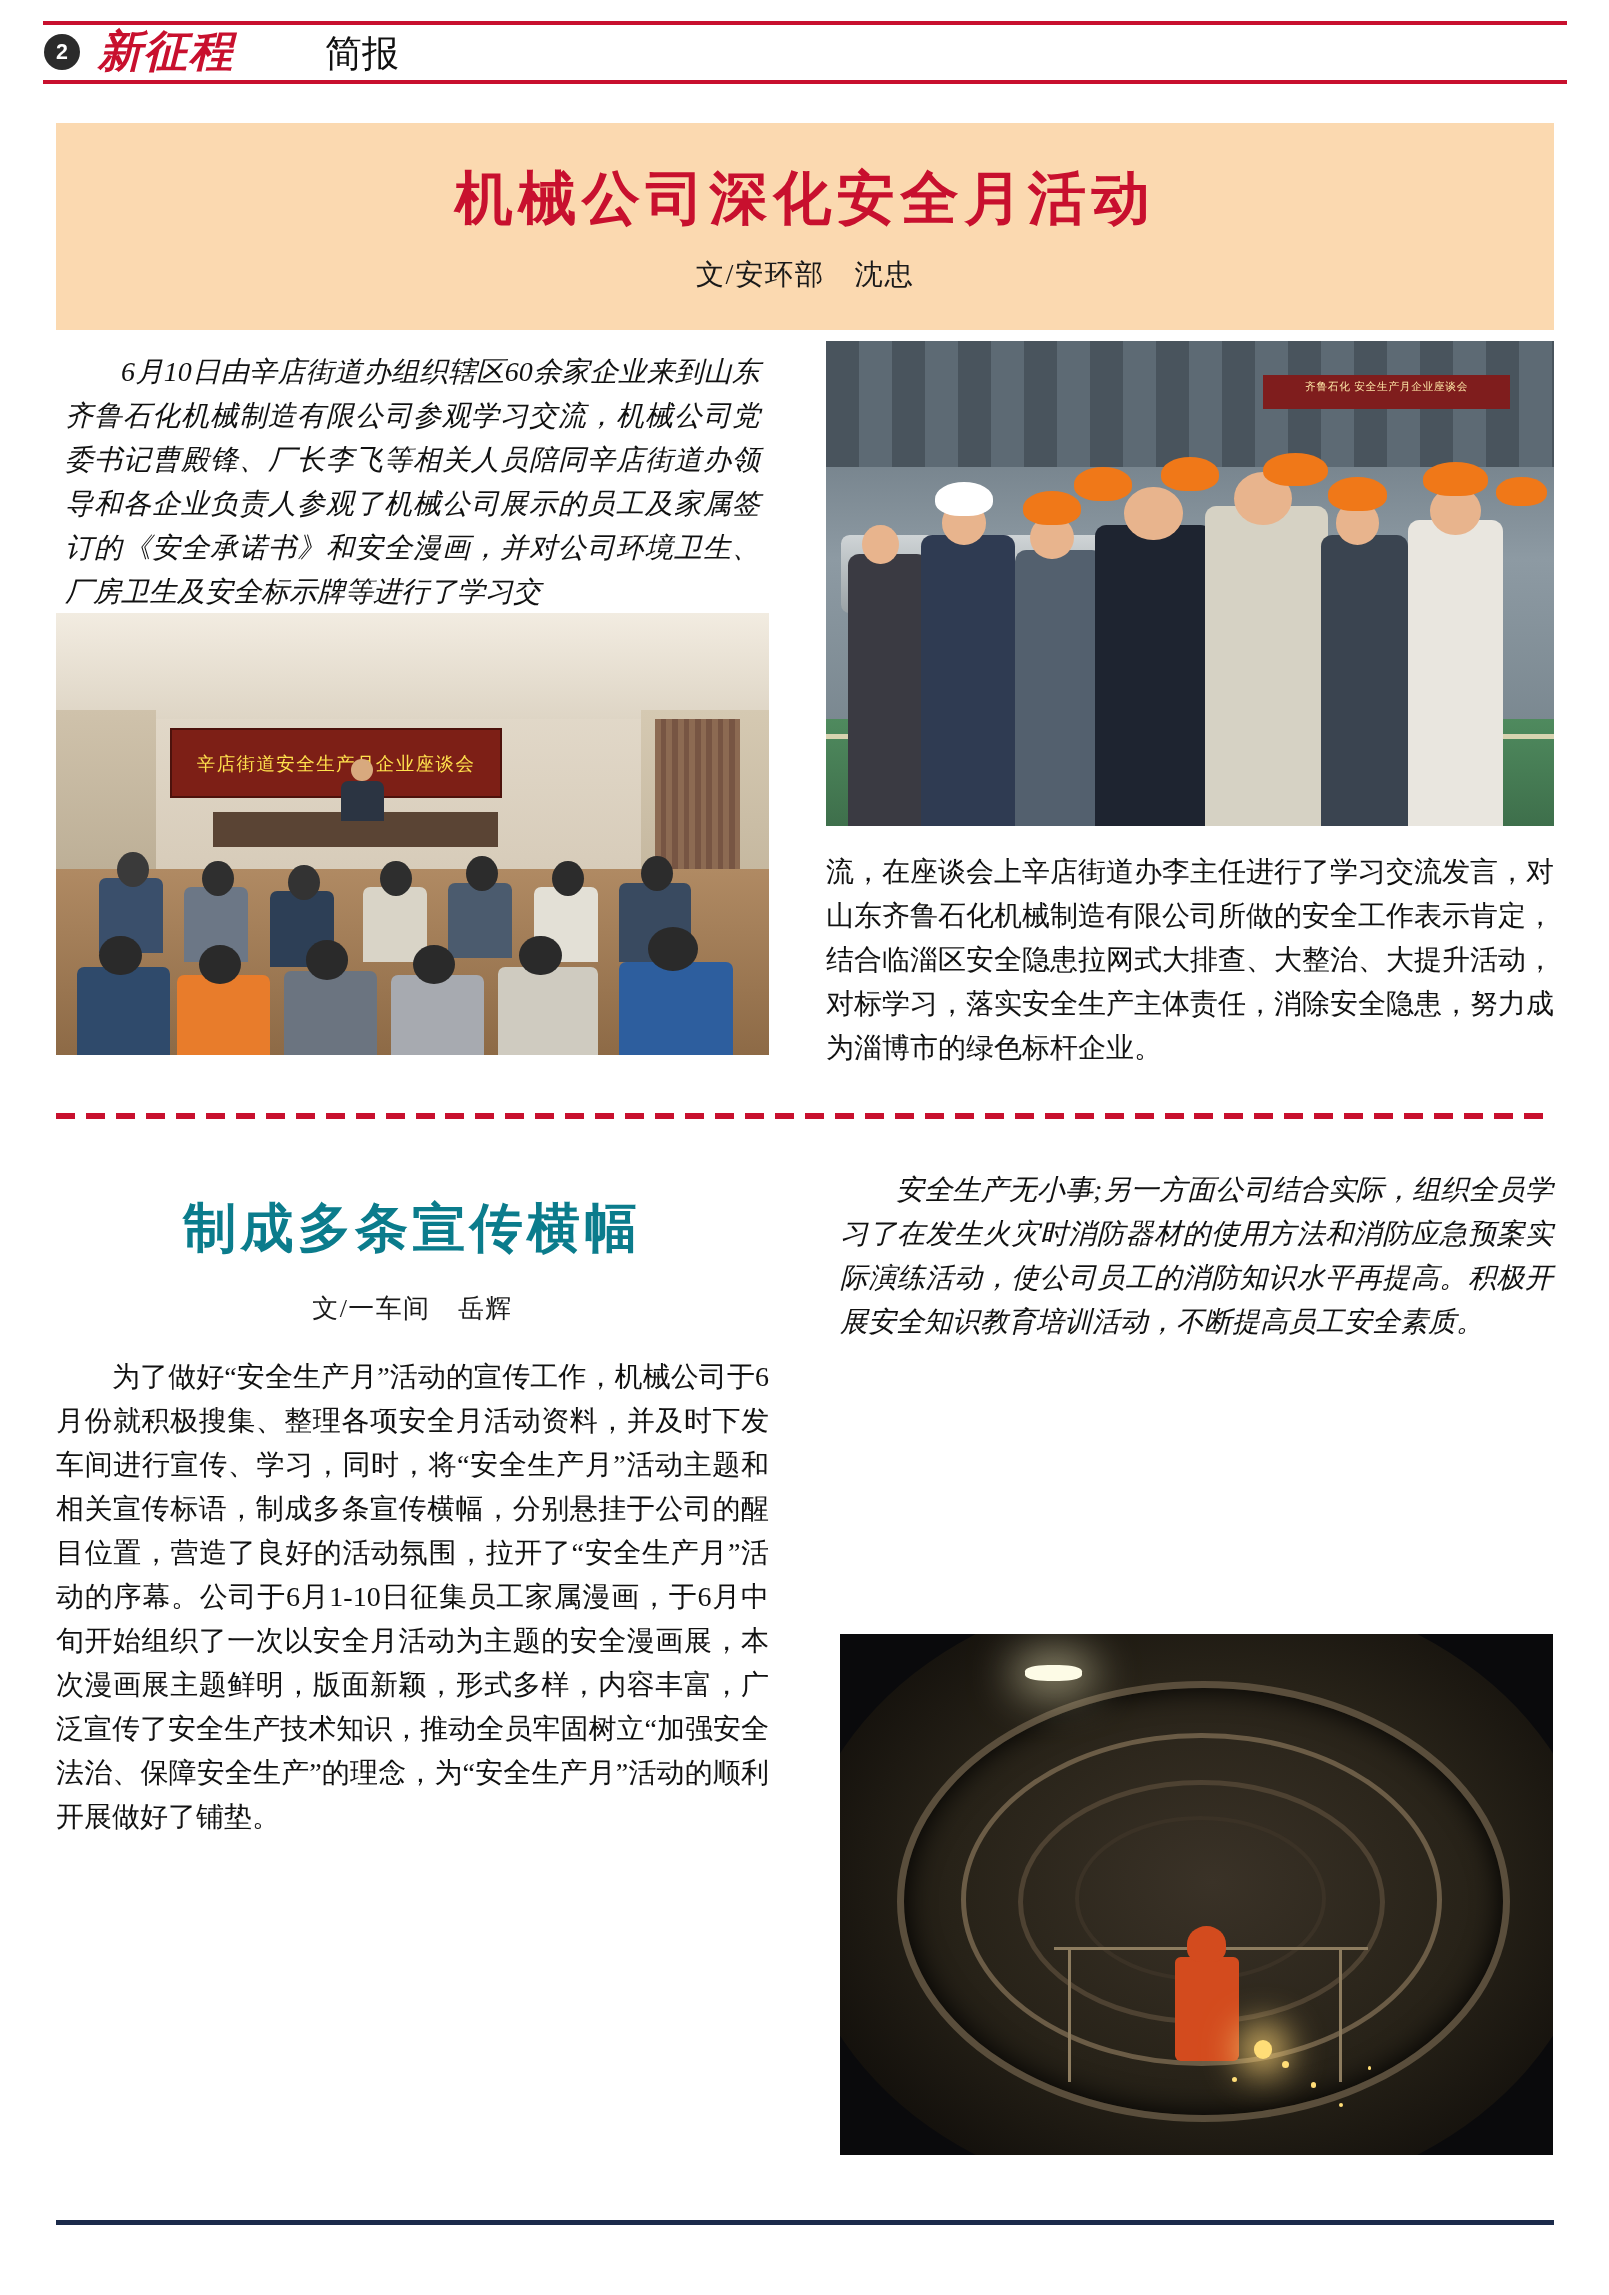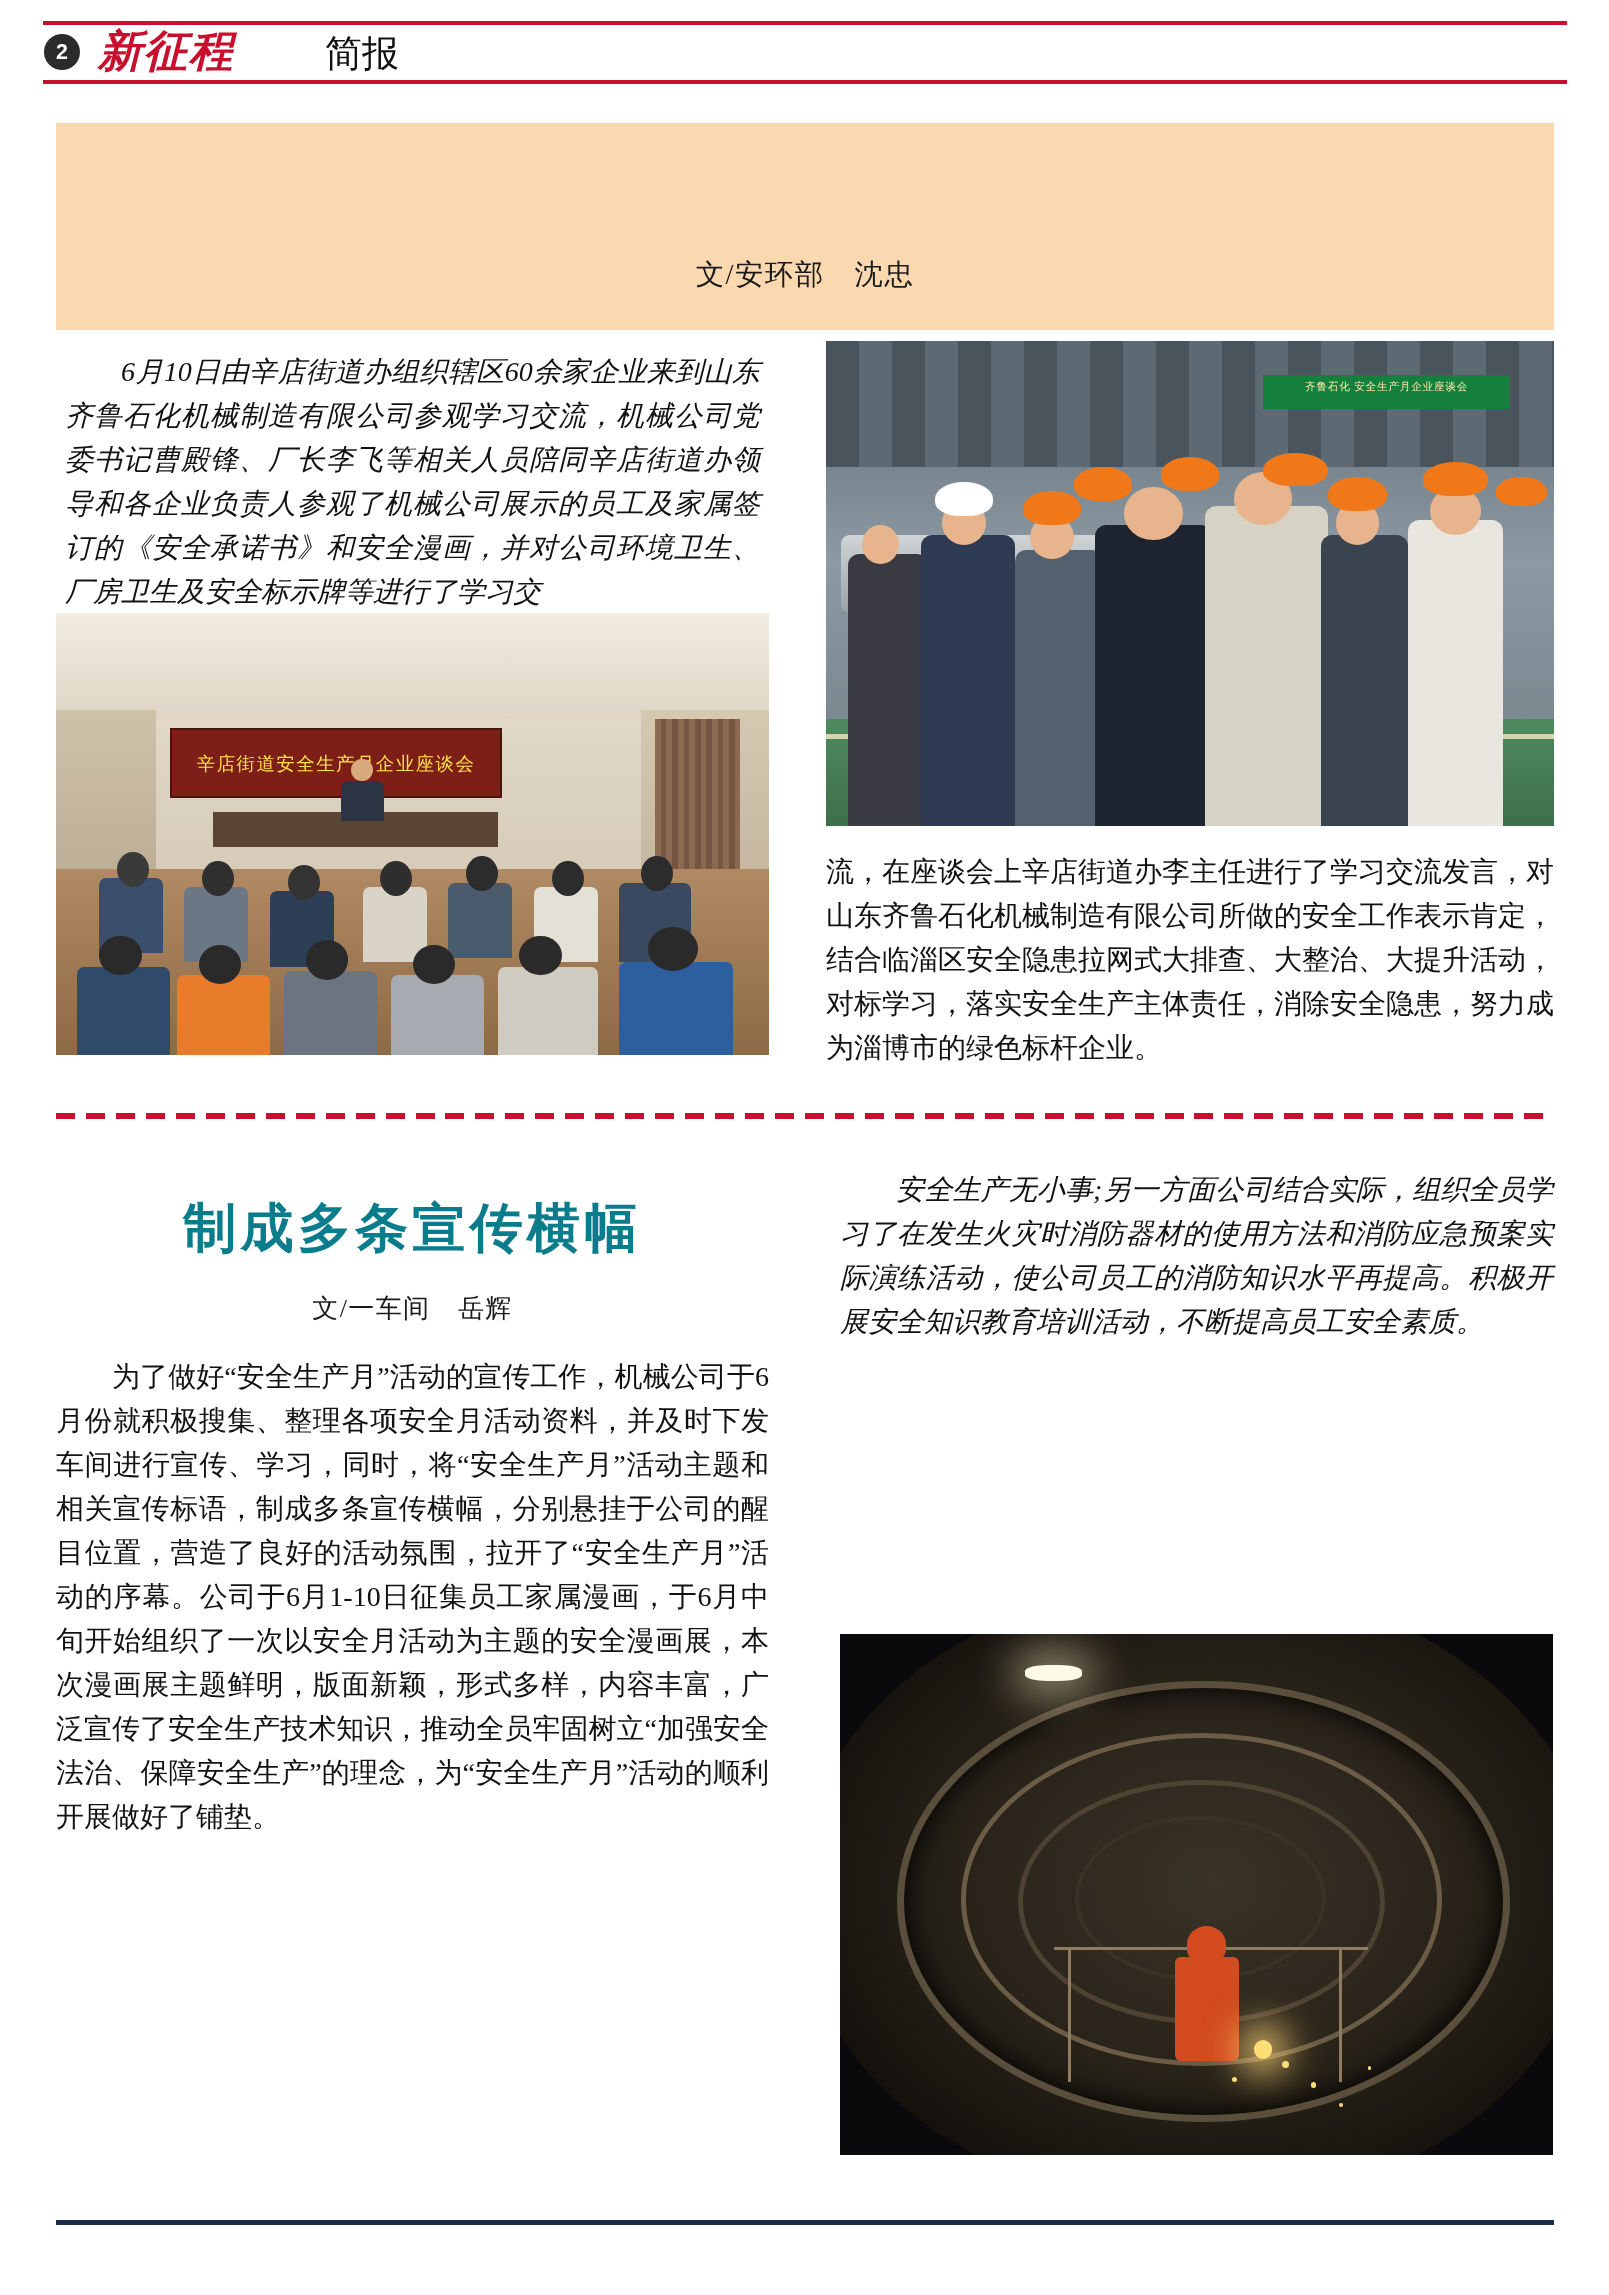--- a/index.html
+++ b/index.html
@@ -219,21 +219,21 @@
   .mr-table { position:absolute; left:22%; top:45%; width:40%; height:8%; background:#5a4434; }
   .mr-floor { position:absolute; left:0; bottom:0; width:100%; height:42%;
               background:linear-gradient(#b08a63,#8d6a46); }
   .mr-head { position:absolute; border-radius:50%; }
   .mr-body { position:absolute; border-radius:7.1px 7.1px 0 0; }
 
   
   .pv-bg { position:absolute; inset:0; background:linear-gradient(#5d6a74,#8d9aa3 45%,#6f7d85 100%); }
   .pv-roof{ position:absolute; left:0; top:0; width:100%; height:26%;
             background:repeating-linear-gradient(90deg,#49545d 0 33px,#5d6a74 33px 66px); }
-  .pv-banner{ position:absolute; right:6%; top:7%; width:34%; height:7%; background:#15803d; }
+  .pv-banner{ position:absolute; right:6%; top:7%; width:34%; height:7%; background:#7f1d1d; }
   .pv-banner span{ position:absolute; inset:0; color:#ffe9a8; font-size:10.7px; text-align:center; line-height:220%;
                    font-family:"Liberation Sans",sans-serif; letter-spacing:0.7px; }
   .pv-floor{ position:absolute; left:0; bottom:0; width:100%; height:22%; background:linear-gradient(#4f8a5e,#3e6f4b); }
   .pv-floorline{ position:absolute; left:0; bottom:18%; width:100%; height:4.3px; background:#d8d3b0; }
   .pv-pipe{ position:absolute; left:2%; top:40%; width:44%; height:16%; background:linear-gradient(#cfd4d6,#9aa2a6); border-radius:8.6px;}
   .helmet { position:absolute; border-radius:50% 50% 42% 42%; }
   .person { position:absolute; border-radius:11.4px 11.4px 0 0; }
   .face   { position:absolute; border-radius:50%; background:#e8b48d; }
 
   
@@ -247,20 +247,21 @@
 
 <div class="masthead">
   <div class="masthead-bar-top"></div>
   <div class="page-circle">2</div>
   <div class="masthead-logo">新征程</div>
   <div class="masthead-sub">简报</div>
   <div class="masthead-bar-bottom"></div>
 </div>
 
 <div class="banner">
+  <div class="banner-title">机械公司深化安全月活动</div>
   <div class="banner-byline">文/安环部　沈忠</div>
 </div>
 
 <div class="a1-col-left">
   <p class="body-text indent" style="margin:9px;font-style:italic;">6月10日由辛店街道办组织辖区60余家企业来到山东齐鲁石化机械制造有限公司参观学习交流，机械公司党委书记曹殿锋、厂长李飞等相关人员陪同辛店街道办领导和各企业负责人参观了机械公司展示的员工及家属签订的《安全承诺书》和安全漫画，并对公司环境卫生、厂房卫生及安全标示牌等进行了学习交</p>
 </div>
 
 <div class="photo photo-plant">
   <div class="pv-bg"></div>
   <div class="pv-roof"></div>

